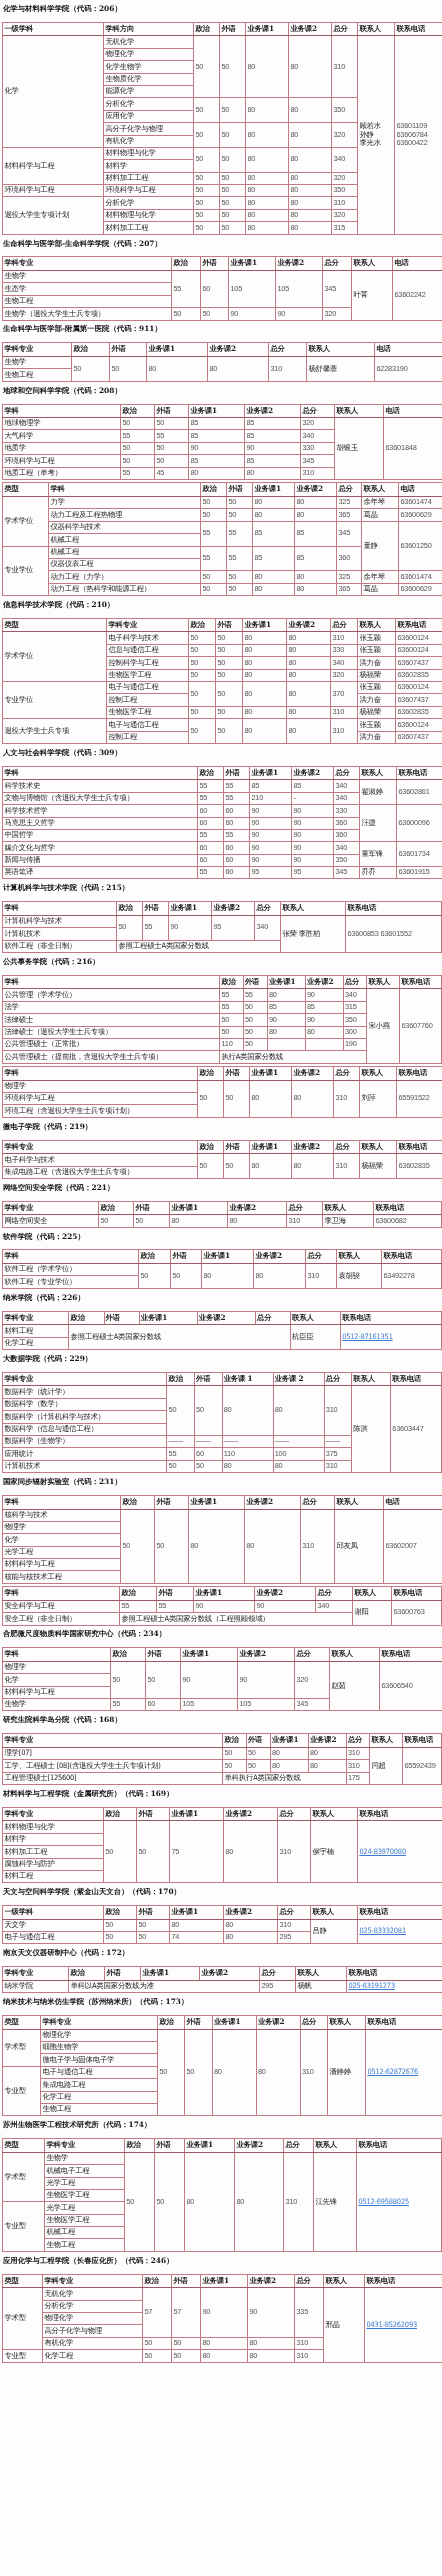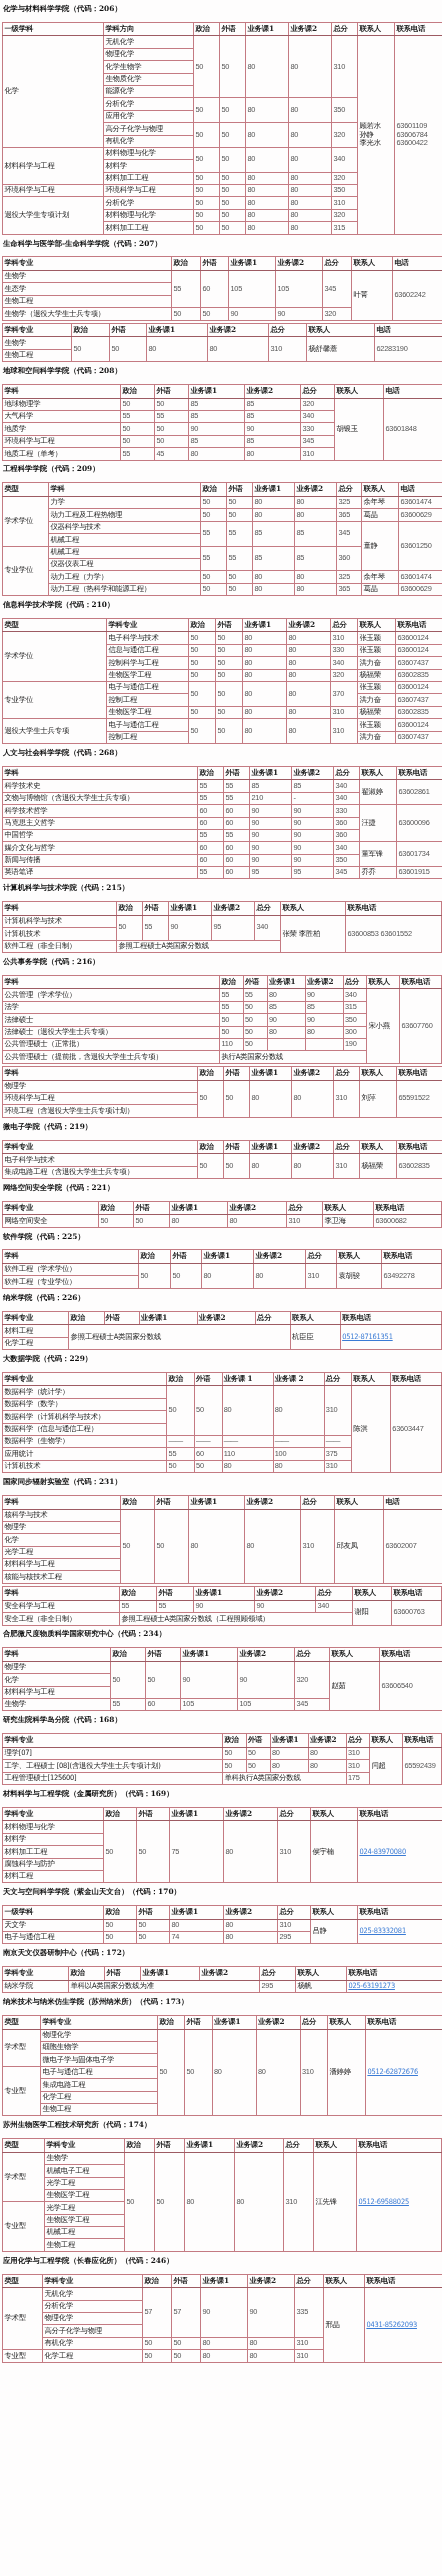--- a/index.html
+++ b/index.html
@@ -235,20 +235,21 @@
             <td class="num">50</td>
             <td class="num">50</td>
             <td class="num">90</td>
             <td class="num">90</td>
             <td class="num">320</td>
           </tr>
         </tbody>
       </table>
     </div>
     <div>
+      <div class="section-title">生命科学与医学部-附属第一医院（代码：911）</div>
       <table class="score">
         <colgroup>
           <col style="width: 69px;">
           <col style="width: 38px;">
           <col style="width: 37px;">
           <col style="width: 61px;">
           <col style="width: 61px;">
           <col style="width: 38px;">
           <col style="width: 68px;">
           <col style="width: 68px;">
@@ -347,21 +348,20 @@
             <td class="num">55</td>
             <td class="num">45</td>
             <td class="num">80</td>
             <td class="num">80</td>
             <td class="num">310</td>
           </tr>
         </tbody>
       </table>
     </div>
     <div>
-      <div class="section-title">工程科学学院（代码：209）</div>
       <table class="score">
         <colgroup>
           <col style="width: 46px;">
           <col style="width: 152px;">
           <col style="width: 26px;">
           <col style="width: 26px;">
           <col style="width: 42px;">
           <col style="width: 42px;">
           <col style="width: 25px;">
           <col style="width: 37px;">
@@ -558,21 +558,21 @@
           </tr>
           <tr>
             <td>控制工程</td>
             <td>洪力奋</td>
             <td class="num">63607437</td>
           </tr>
         </tbody>
       </table>
     </div>
     <div>
-      <div class="section-title">人文与社会科学学院（代码：268）</div>
+      <div class="section-title">人文与社会科学学院（代码：309）</div>
       <table class="score">
         <colgroup>
           <col style="width: 195px;">
           <col style="width: 26px;">
           <col style="width: 26px;">
           <col style="width: 42px;">
           <col style="width: 42px;">
           <col style="width: 26px;">
           <col style="width: 37px;">
           <col style="width: 46px;">

